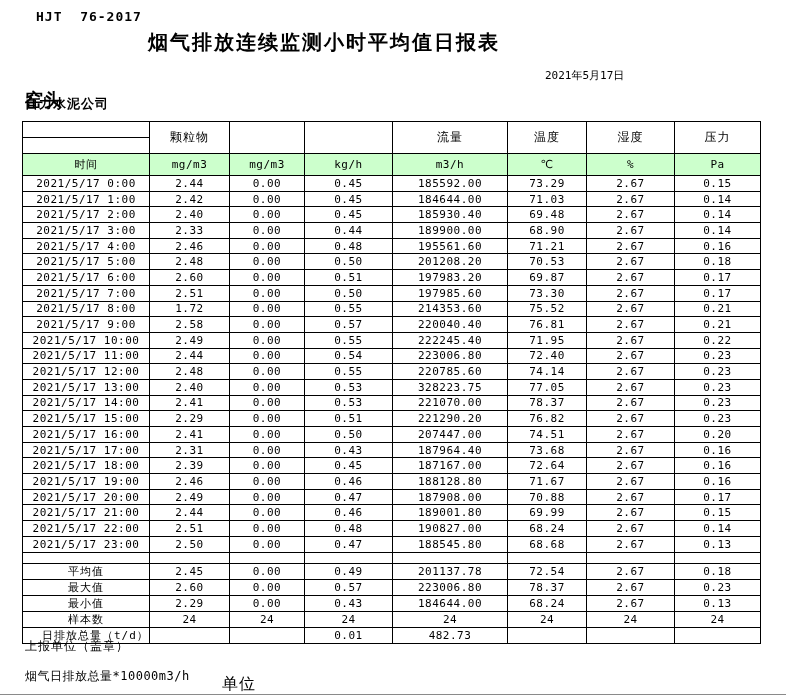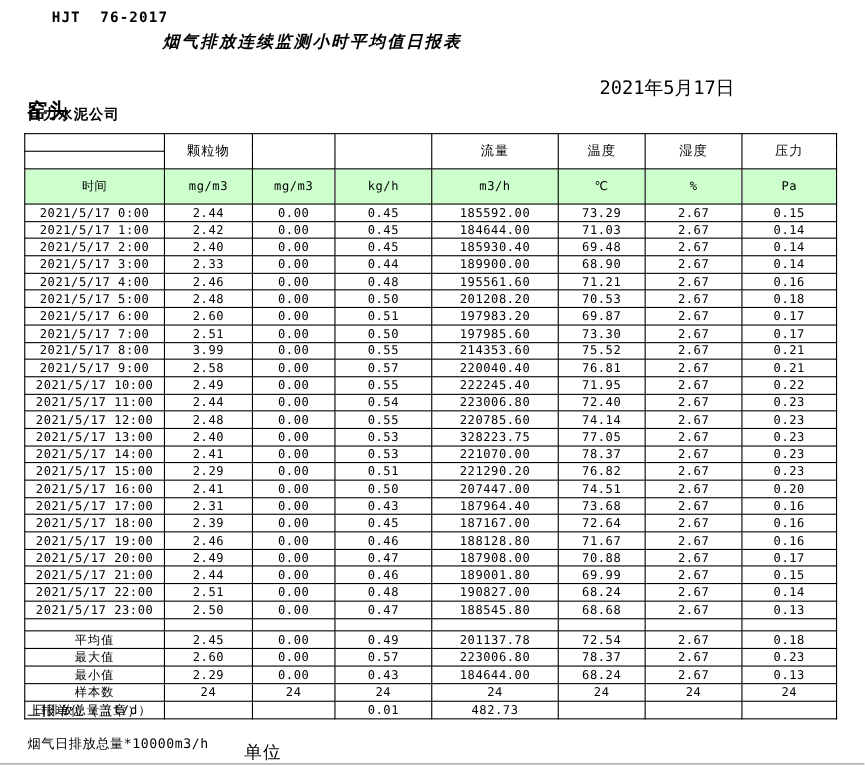--- a/index.html
+++ b/index.html
@@ -3,56 +3,56 @@
 <meta charset="utf-8">
 <style>
   * { box-sizing: border-box; margin: 0; padding: 0; }
   html, body { background: #ffffff; }
   body {
     width: 786px; height: 697px; position: relative;
     font-family: "DejaVu Sans Mono", "DejaVu Sans", monospace;
     color: #000;
   }
   .doc-code {
-    position: absolute; left: 23px; top: 9px;
+    position: absolute; left: 12px; top: 9px;
     font-size: 13px; font-weight: bold; white-space: pre; letter-spacing: 1px; padding-left: 24px;
   }
   .page-title {
     position: absolute; left: 148px; top: 29px;
-    font-size: 15px; font-weight: bold; letter-spacing: 2px; font-style: italic;
+    font-size: 20px; font-weight: bold; letter-spacing: 2px;
   }
   .company {
     position: absolute; left: 25px; top: 63px;
     font-size: 13px; font-weight: bold; letter-spacing: 1px; margin-top: 32px;
   }
   .report-date {
-    position: absolute; left: 545px; top: 68px; font-size: 17px;
+    position: absolute; left: 545px; top: 68px; font-size: 11px;
   }
   .location {
     position: absolute; left: 25px; top: 88px;
     font-size: 18px; font-weight: bold; letter-spacing: 1px;
   }
   table.report {
     position: absolute; left: 22px; top: 121px; width: 738px;
     border-collapse: collapse; table-layout: fixed;
   }
   table.report th, table.report td {
     border: 1px solid #000; padding: 0;
     font-size: 11px; font-weight: normal; text-align: center;
     white-space: nowrap; overflow: hidden; letter-spacing: 0.5px;
   }
   tr.group-sub { height: 16px; margin-left: 24px; }
   table.report th.group-label { font-size: 12px; letter-spacing: 1px; }
-  tr.unit-row { height: 32px; }
+  tr.unit-row { height: 22px; }
   tr.unit-row td { background: #CCFFCC; }
   tr.data-row { height: 15.7px; }
   tr.spacer-row { height: 11px; }
   tr.summary-row { height: 16px; }
   tr.summary-row td.row-label { letter-spacing: 1px; margin-left: 20px; }
-  tr.summary-row td.row-label.left-align { text-align: left; padding-left: 8px; }
+  tr.summary-row td.row-label.left-align { text-align: left; padding-left: 19px; }
   .footer-note {
     position: absolute; left: 25px; top: 668px; font-size: 12px; letter-spacing: 0.5px;
   }
   .report-unit-label {
     position: absolute; left: 25px; top: 638px; font-size: 12px; letter-spacing: 1px;
   }
   .unit-label {
     position: absolute; left: 222px; top: 674px; font-size: 16px; letter-spacing: 1px;
   }
   .bottom-line {
@@ -181,21 +181,21 @@
         <td>2.51</td>
         <td>0.00</td>
         <td>0.50</td>
         <td>197985.60</td>
         <td>73.30</td>
         <td>2.67</td>
         <td>0.17</td>
       </tr>
       <tr class="data-row">
         <td>2021/5/17 8:00</td>
-        <td>3.99</td>
+        <td>1.72</td>
         <td>0.00</td>
         <td>0.55</td>
         <td>214353.60</td>
         <td>75.52</td>
         <td>2.67</td>
         <td>0.21</td>
       </tr>
       <tr class="data-row">
         <td>2021/5/17 9:00</td>
         <td>2.58</td>

